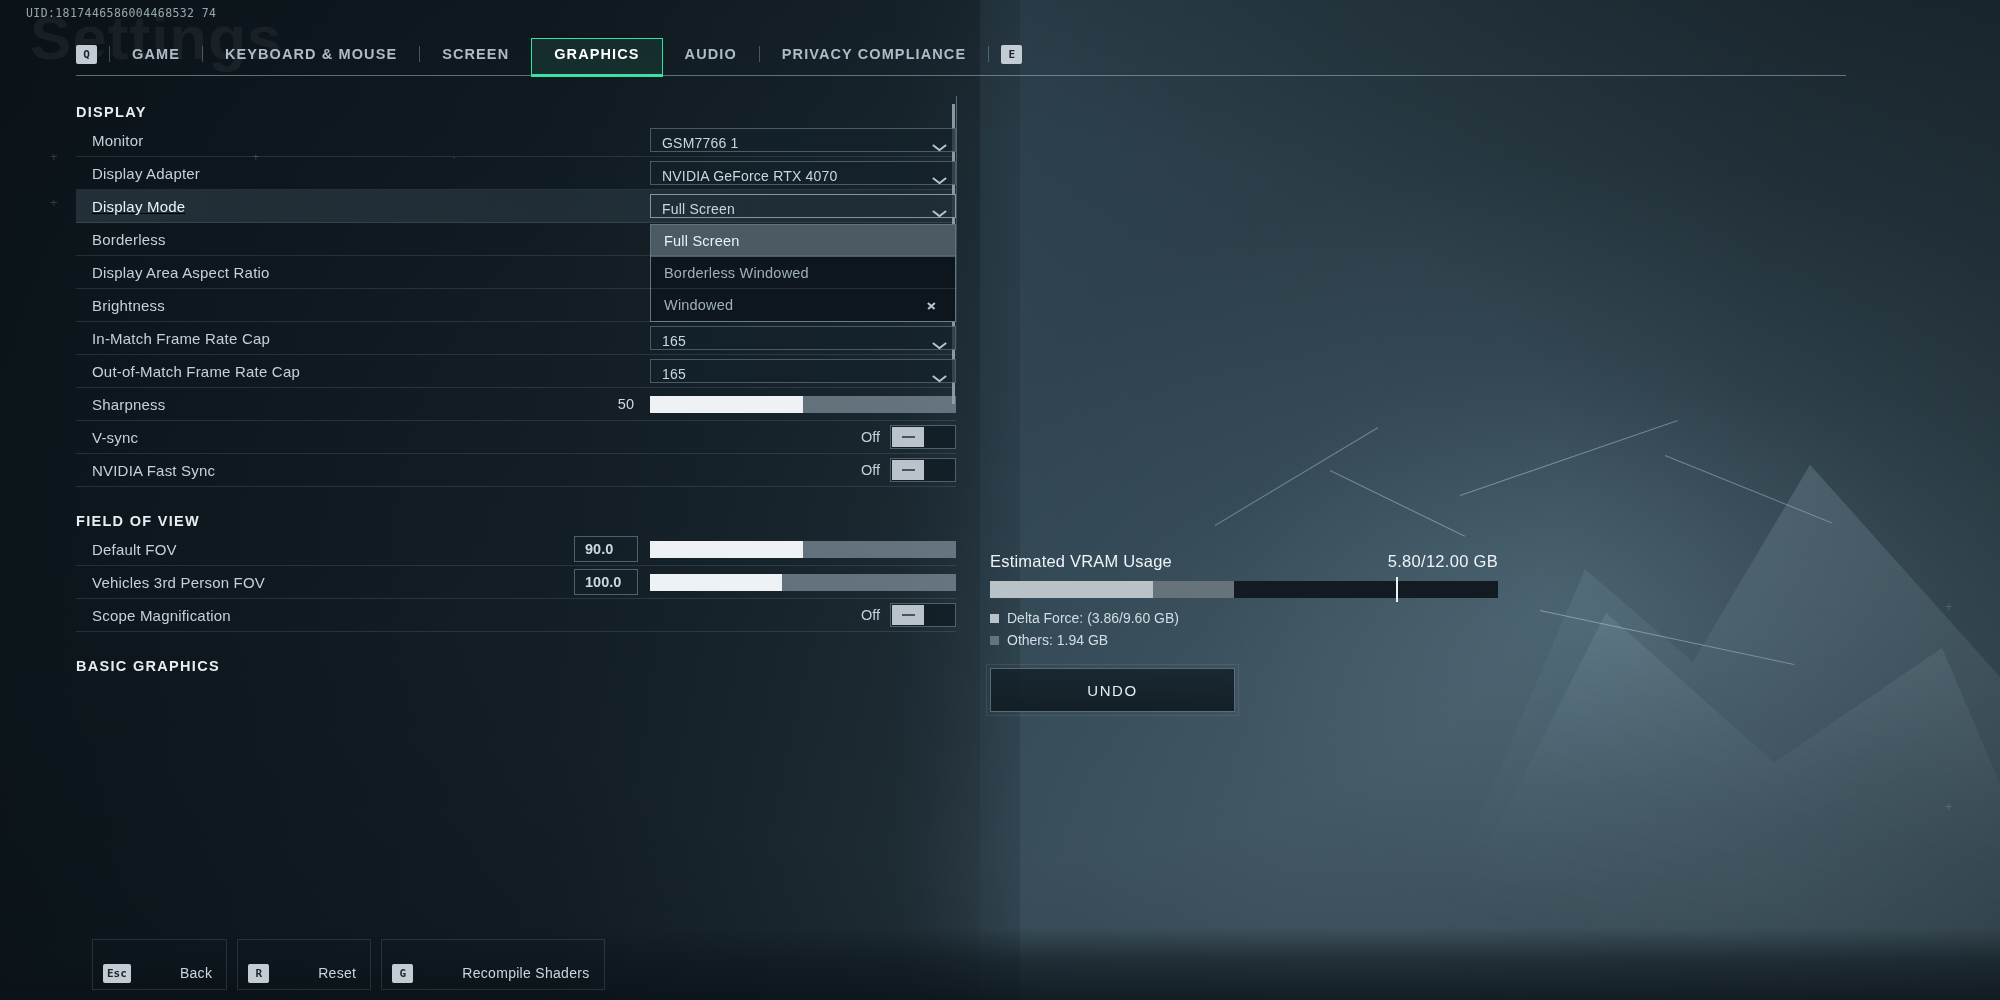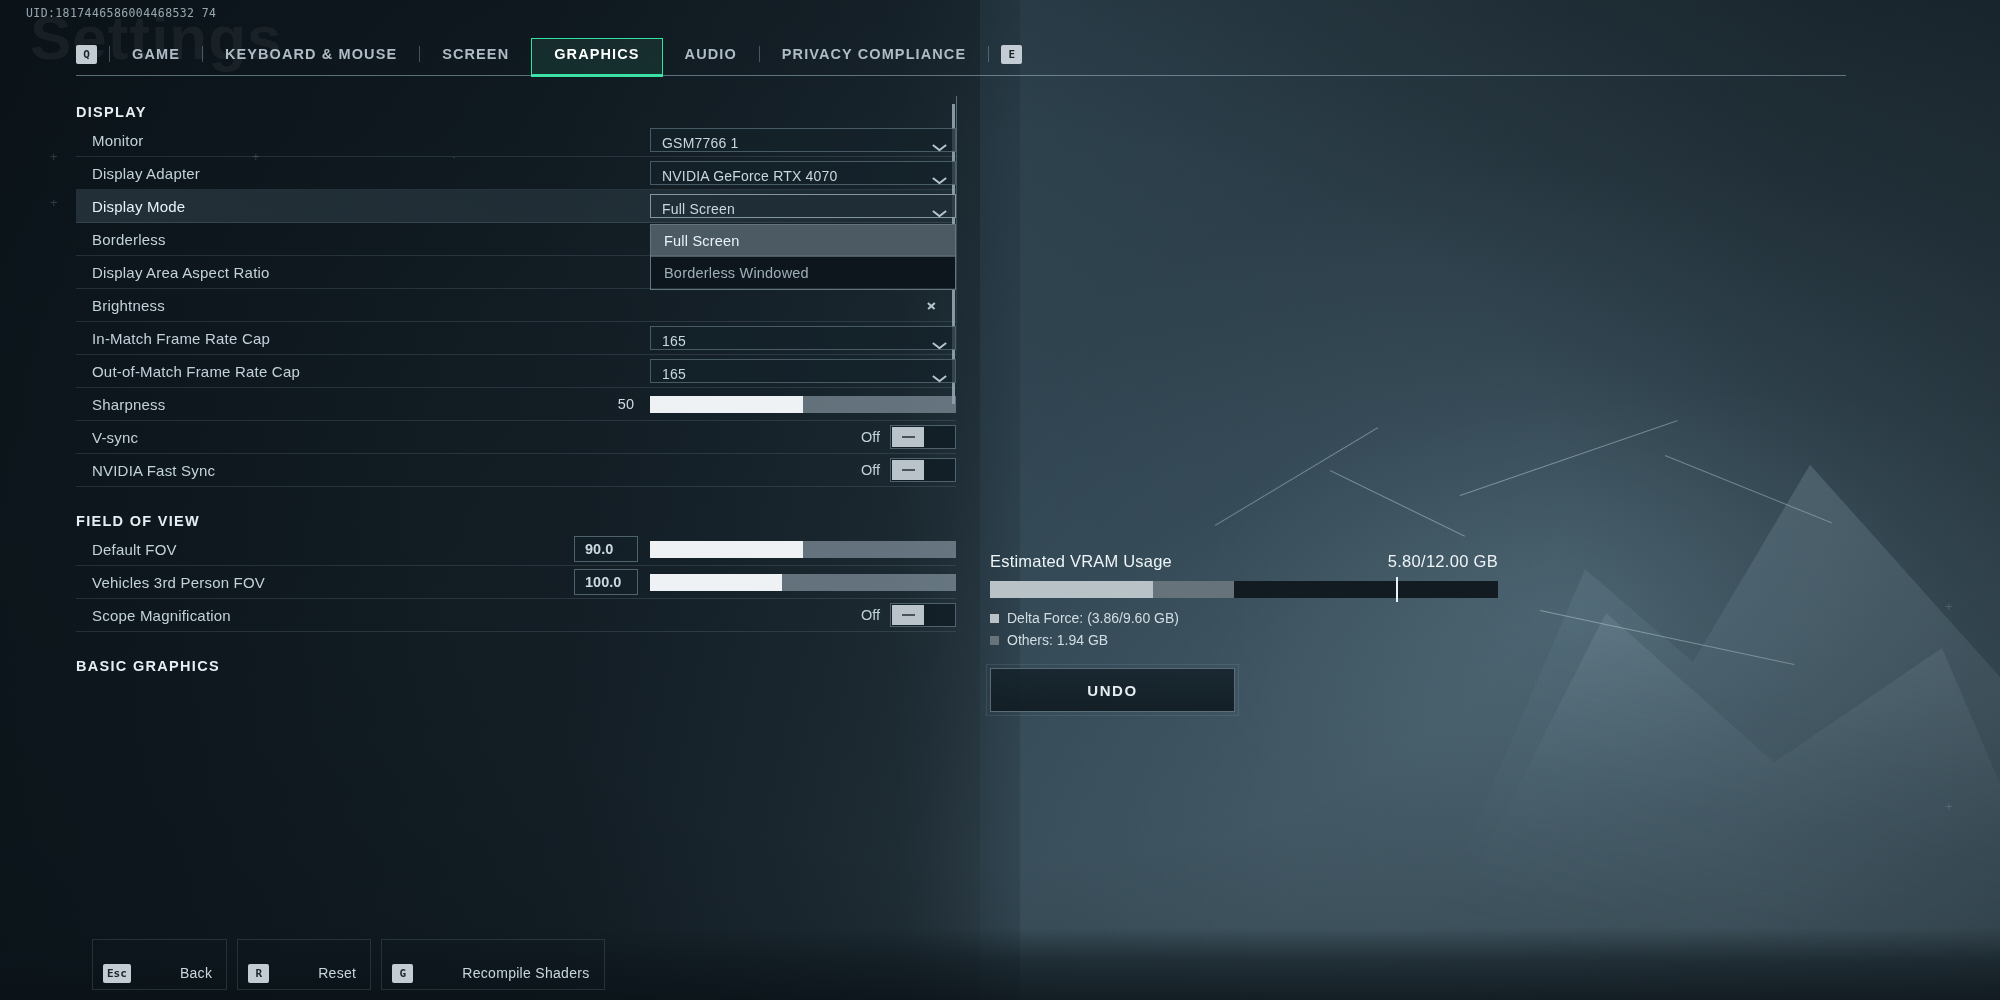--- a/index.html
+++ b/index.html
@@ -131,20 +131,21 @@
     margin: 18px 0 4px 0;
   }
   .row {
     position: relative;
     display: flex; align-items: center;
     height: 33px;
     border-bottom: 1px solid rgba(150,180,196,0.17);
   }
   .row.selected {
     background: linear-gradient(90deg, rgba(150,185,205,0.16) 0%, rgba(150,185,205,0.10) 70%, rgba(150,185,205,0.03) 100%);
+    text-decoration: underline;
   }
   .row-label {
     font-size: 15px; color: #c3d2da; letter-spacing: 0.2px;
     padding-left: 16px; white-space: nowrap;
   }
   .row.selected .row-label { color: #e9f2f7; }
   .row-ctrl {
     position: absolute; right: 0; top: 50%; transform: translateY(-50%);
     display: flex; align-items: center; gap: 10px;
   }
@@ -262,21 +263,21 @@
   }
   .swatch { width: 9px; height: 9px; display: inline-block; }
 
   .actions {
     position: absolute; left: 990px; top: 668px;
     display: flex; gap: 18px;
   }
   .btn {
     width: 245px; height: 44px;
     display: flex; align-items: center; justify-content: center;
-    font-size: 15px; font-weight: 700; letter-spacing: 1.6px;
+    font-size: 15px; font-weight: 400; letter-spacing: 1.6px;
     text-transform: uppercase;
     cursor: pointer;
     background: linear-gradient(180deg, rgba(20,34,42,0.86) 0%, rgba(16,27,34,0.92) 100%);
     border: 1px solid rgba(170,196,210,0.45);
     color: #e4edf2;
     position: relative;
   }
   .btn.primary {
     border: 1px solid #2fe3a0;
     color: #2fe3a0;
@@ -383,20 +384,21 @@
     <div class="row selected">
       <div class="row-label">Display Mode</div>
       <div class="row-ctrl">
         <div class="combo open">
           <span class="combo-val">Full Screen</span>
           <span class="chev"></span>
         </div>
         <div class="dropdown">
           <div class="dd-item hl">Full Screen</div>
           <div class="dd-item">Borderless Windowed</div>
+          <div class="dd-item">Windowed</div>
         </div>
       </div>
     </div>
 
     <div class="row">
       <div class="row-label">Borderless</div>
     </div>
 
 
     <div class="row">

